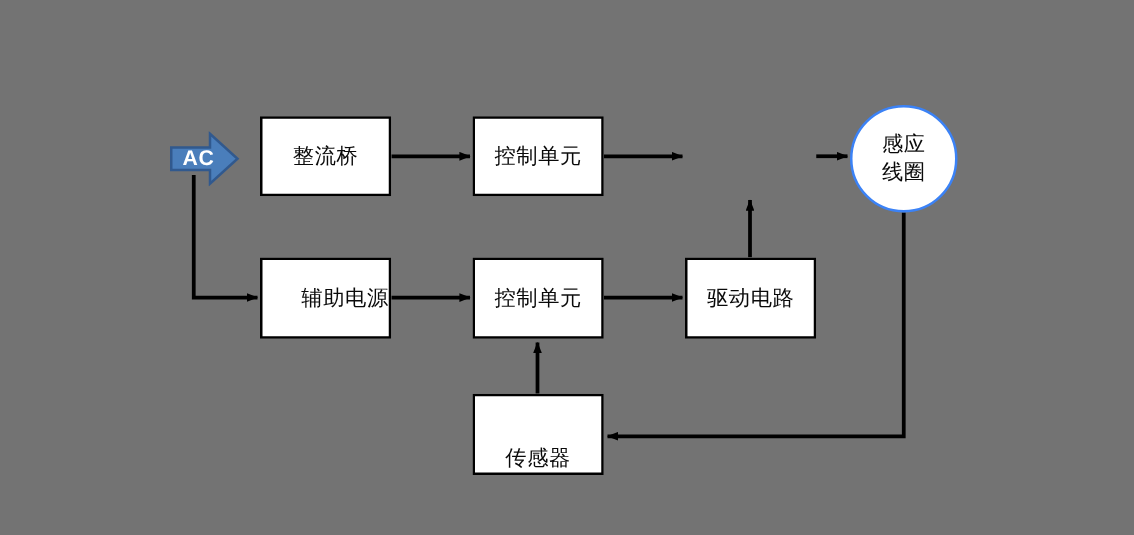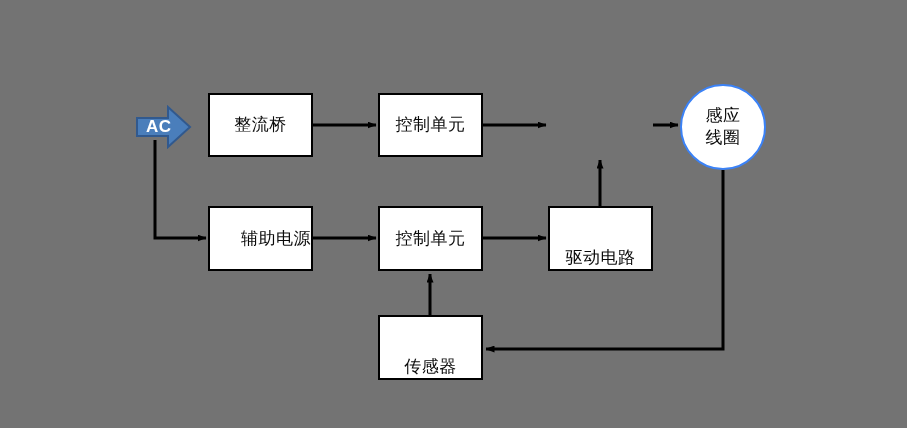--- a/index.html
+++ b/index.html
@@ -138,21 +138,21 @@
   </div>
 
   <div class="node box" style="left:208px; top:206px; width:105px; height:65px;justify-content:flex-end;">
     <span class="label">辅助电源</span>
   </div>
 
   <div class="node box" style="left:378px; top:206px; width:105px; height:65px;">
     <span class="label">控制单元</span>
   </div>
 
-  <div class="node box" style="left:548px; top:206px; width:105px; height:65px;align-items:flex-end;">
+  <div class="node box" style="left:548px; top:206px; width:105px; height:65px;">
     <span class="label">驱动电路</span>
   </div>
 
   <div class="node box" style="left:378px; top:315px; width:105px; height:65px;align-items:flex-end;">
     <span class="label">传感器</span>
   </div>
 
 </div>
 
 </body></html>

